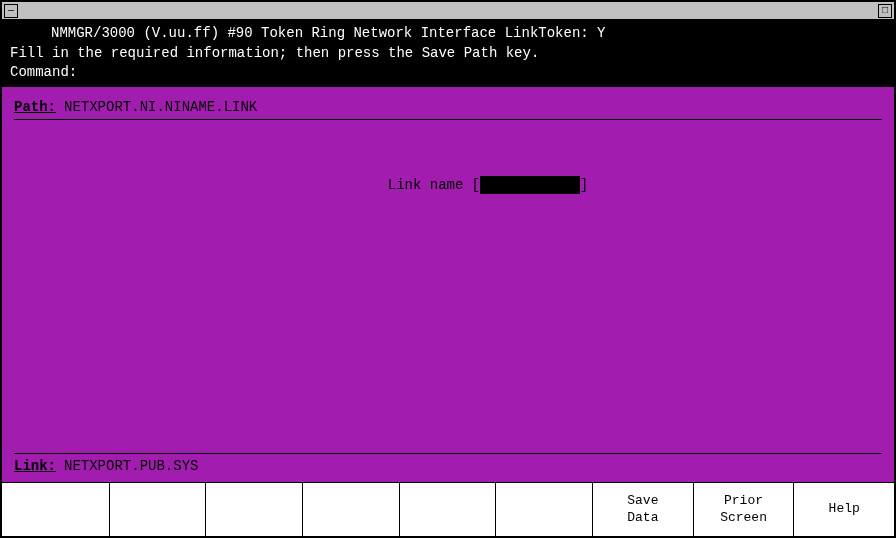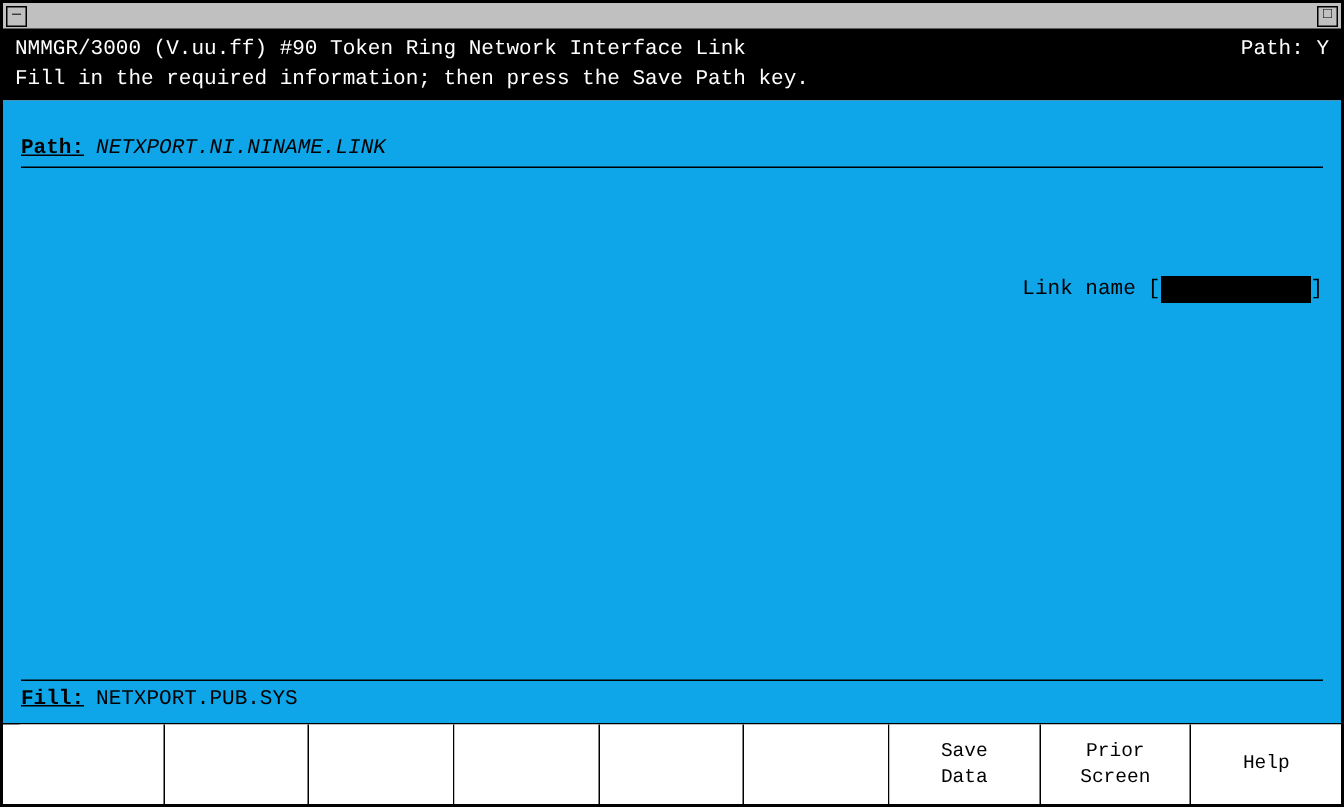--- a/index.html
+++ b/index.html
@@ -82,63 +82,62 @@
       color: #ffffff;
       padding: 4px 8px;
       font-family: 'Courier New', Courier, monospace;
       font-size: 14px;
       line-height: 1.4;
       flex-shrink: 0;
     }
 
     .header-line1 {
       display: flex;
-      justify-content: space-between;
+      margin-left: 41px;
     }
 
     .header-line2 {
       white-space: pre;
     }
 
     .header-line3 {
       white-space: pre;
     }
 
     .main-area {
       flex: 1;
-      padding: 24px 12px;
-      background: #0ea5e9;
+      padding: 12px 12px;
+      background: #a21caf;
       font-family: 'Courier New', Courier, monospace;
       font-size: 14px;
       position: relative;
     }
 
     .path-line {
       display: flex;
       gap: 8px;
       margin-bottom: 16px;
       border-bottom: 1px solid #000;
       padding-bottom: 4px;
     }
 
     .path-label {
       text-decoration: underline;
       font-weight: bold;
     }
 
     .path-value {
       font-family: 'Courier New', Courier, monospace;
-      font-style: italic;
     }
 
     .form-area {
       display: flex;
       flex-direction: column;
-      align-items: flex-end;
-      margin-top: 72px;
+      align-items: center;
+      margin-top: 56px;
       margin-left: 80px;
     }
 
     .form-row {
       display: flex;
       align-items: center;
       gap: 8px;
     }
 
     .field-label {
@@ -236,23 +235,24 @@
     <div class="window-close-btn">—</div>
     <div class="window-title-text"></div>
     <div class="window-restore-btn">□</div>
   </div>
 
   <div class="window-content">
 
     <div class="header-bar">
       <div class="header-line1">
         <span>NMMGR/3000 (V.uu.ff) #90   Token Ring Network Interface Link</span>
-        <span>Path: Y</span>
+        <span>Token: Y</span>
       </div>
       <div class="header-line2">Fill in the required information; then press the Save Path key.</div>
+      <div class="header-line3">Command:</div>
     </div>
 
     <div class="main-area">
 
       <div class="path-line">
         <span class="path-label">Path:</span>
         <span class="path-value">NETXPORT.NI.NINAME.LINK</span>
       </div>
 
       <div class="form-area">
@@ -260,21 +260,21 @@
           <span class="field-label">Link name</span>
           <div class="field-input-wrapper">
             <span class="field-bracket-left">[</span>
             <input class="field-input" type="text" placeholder="" style="">
             <span class="field-bracket-right">]</span>
           </div>
         </div>
       </div>
 
       <div class="file-line">
-        <span class="file-label">Fill:</span>
+        <span class="file-label">Link:</span>
         <span class="file-value">NETXPORT.PUB.SYS</span>
       </div>
 
     </div>
 
     <div class="footer-bar">
       <div class="footer-btn-empty"></div>
       <div class="footer-btn-empty"></div>
       <div class="footer-btn-empty"></div>
       <div class="footer-btn-empty"></div>

